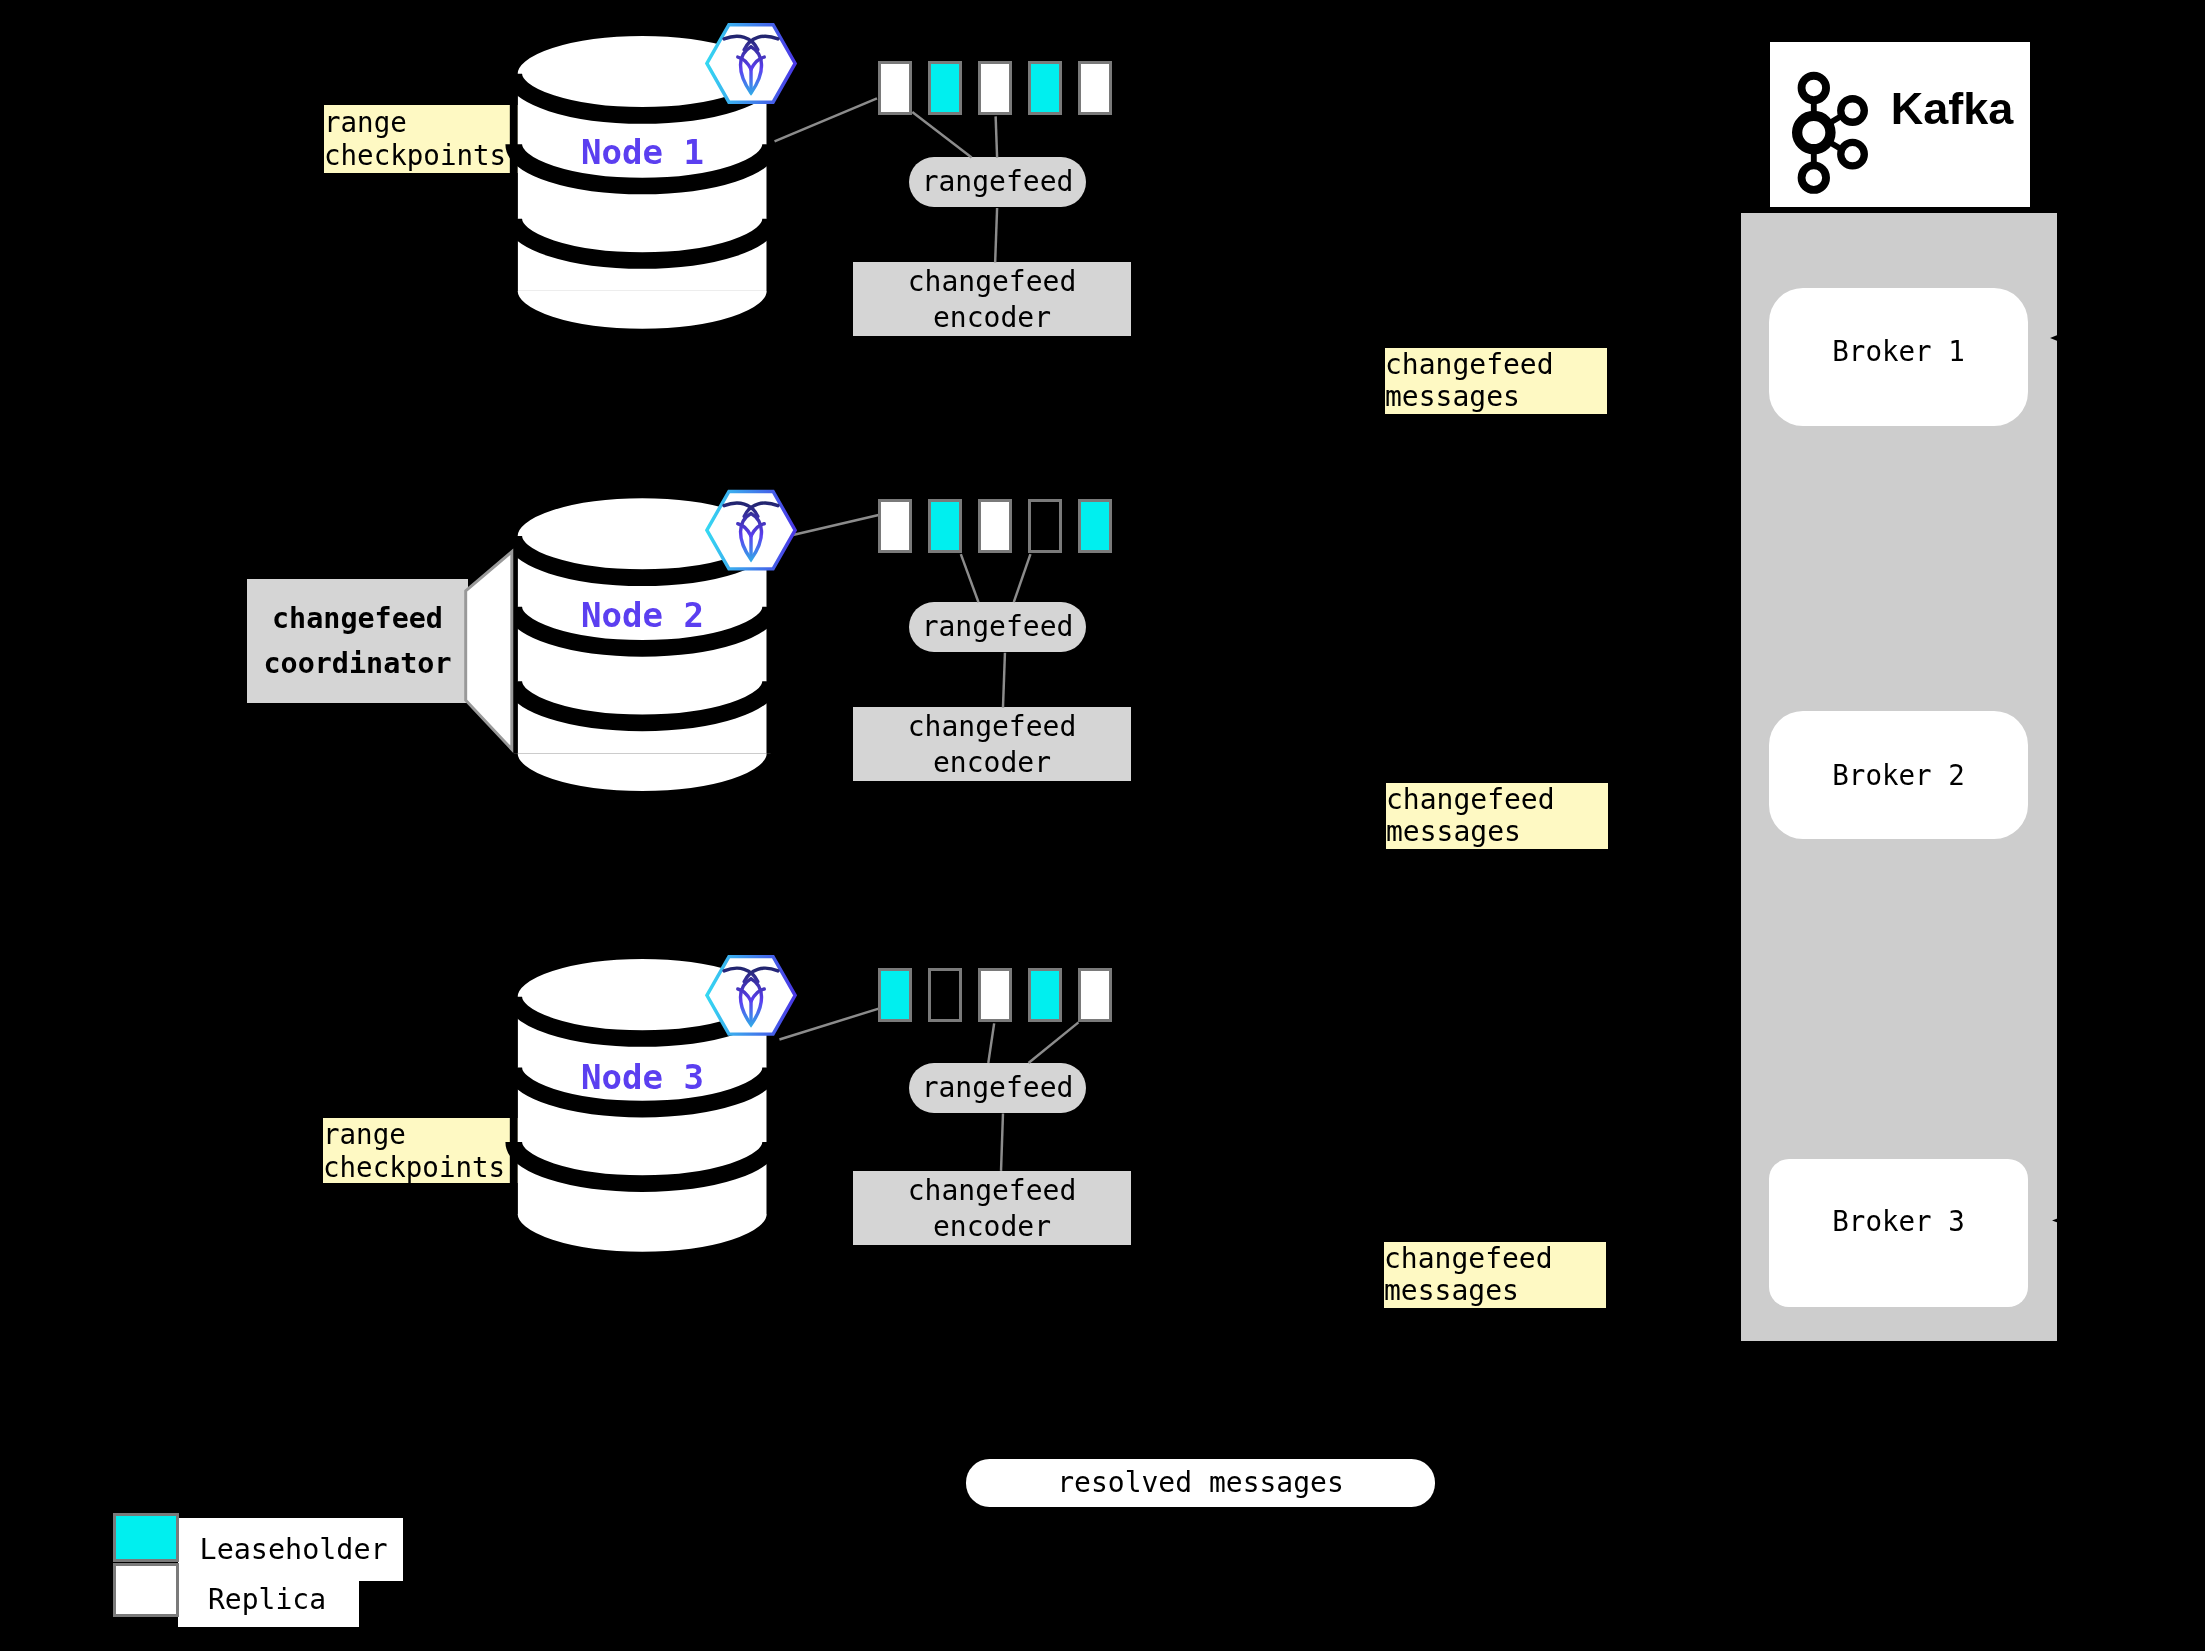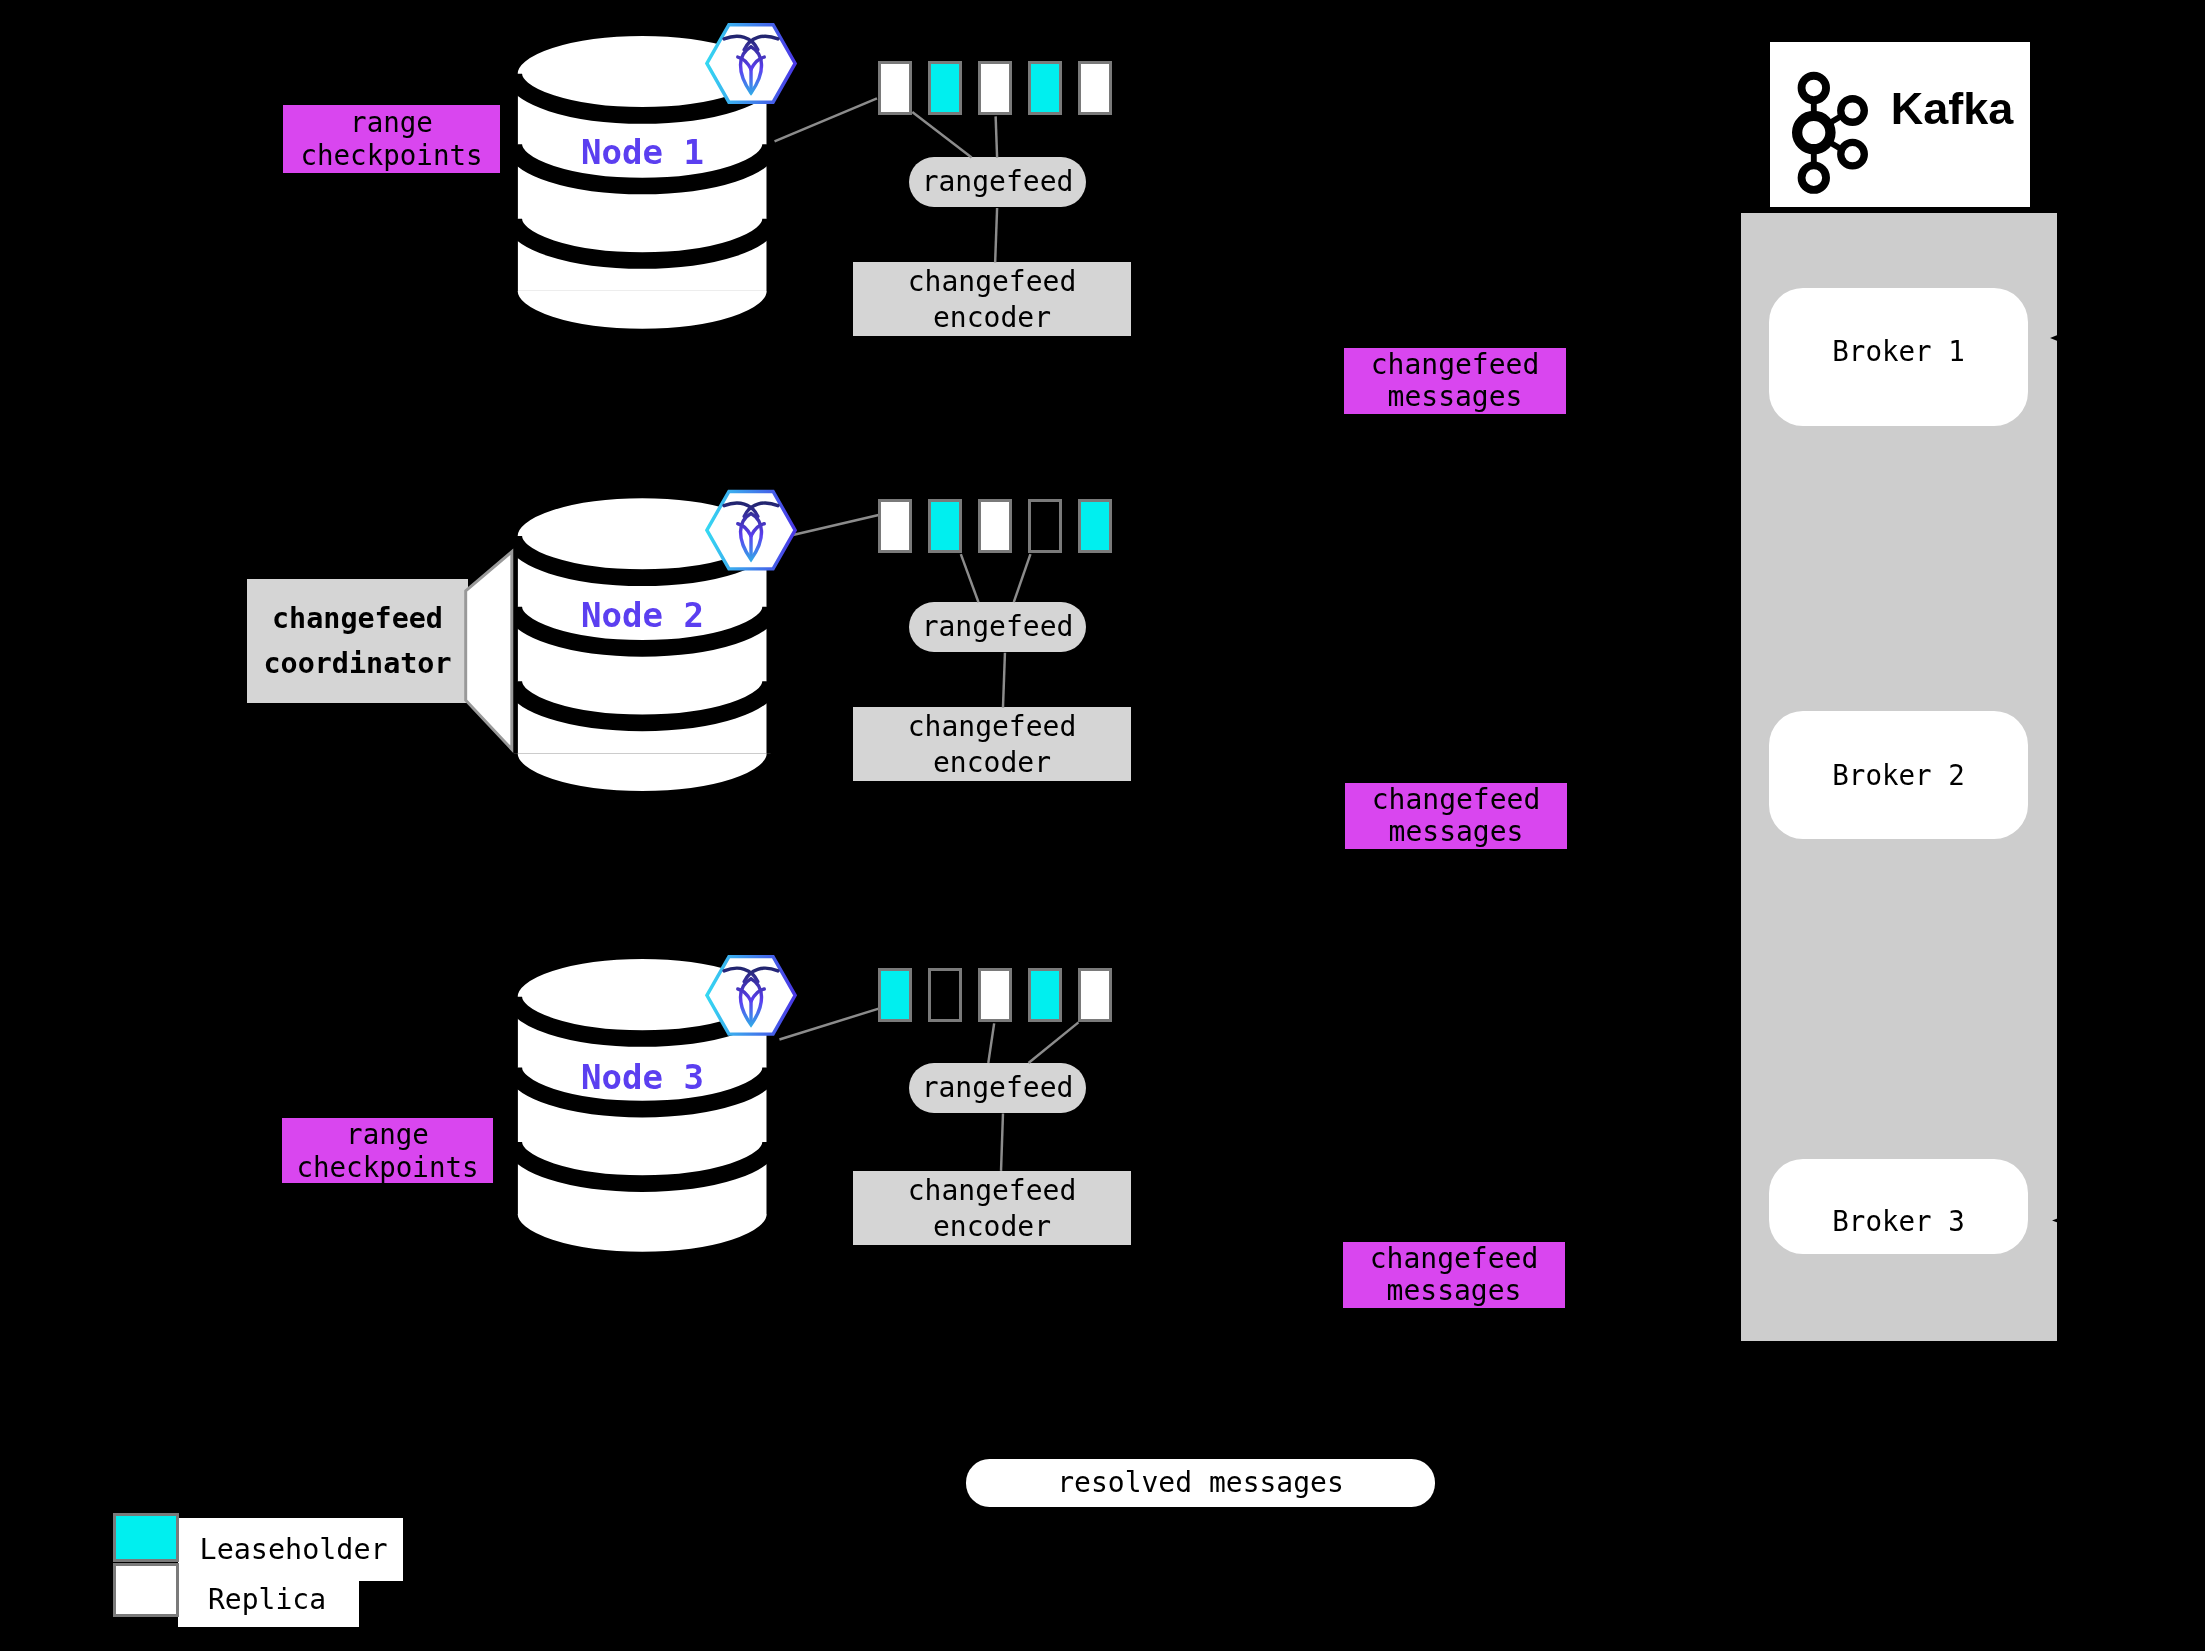--- a/index.html
+++ b/index.html
@@ -1,20 +1,20 @@
 <!DOCTYPE html>
 <html style="font-size:7.8px"><head>
 <meta charset="utf-8">
 <style>
   html,body{margin:0;padding:0;background:#000;}
   #canvas{position:relative;width:2205px;height:1652px;background:#000000;overflow:hidden;
           font-family:"DejaVu Sans Mono",monospace;color:#000;}
   .abs{position:absolute;box-sizing:border-box;}
   
-  .wbox{background:#d946ef;color:#000;text-align:center;z-index:1;}
+  .wbox{background:#fef9c3;color:#000;z-index:1;margin-left:41px;}
   .gbox{background:#d5d5d5;color:#000;text-align:center;z-index:1;}
   .two-line{display:flex;flex-direction:column;justify-content:center;}
   
   .rc{width:217px;height:68px;font-size:27.5px;line-height:33px;}
   #rc-top{left:283px;top:105px;}
   #rc-bottom{left:282px;top:1118px;width:211px;height:65px;}
   
   .rf{width:177px;height:50px;font-size:28px;line-height:50px;border-radius:25px;}
   #rf-1{left:909px;top:157px;}
   #rf-2{left:909px;top:602px;}
@@ -44,21 +44,21 @@
   #node-lbl-3{left:514px;top:1057px;}
   
   #kafka-logo-box{left:1770px;top:42px;width:260px;height:165px;background:#fff;z-index:1;}
   #kafka-wordmark{position:absolute;left:105px;top:44px;width:154px;text-align:center;
                   font-family:"Liberation Sans",sans-serif;font-weight:bold;font-size:45px;line-height:45px;}
   #kafka-container{left:1741px;top:213px;width:316px;height:1128px;background:#cdcdcd;z-index:1;}
   .broker{position:absolute;left:28px;width:259px;background:#fff;border-radius:34px;
           text-align:center;font-size:27.5px;}
   #broker-1{top:75px;height:138px;line-height:127px;}
   #broker-2{top:498px;height:128px;line-height:128px;}
-  #broker-3{top:946px;height:95px;line-height:125px;}
+  #broker-3{top:946px;height:148px;line-height:125px;border-radius:20px;}
   
   #resolved{left:966px;top:1459px;width:469px;height:48px;background:#fff;border-radius:23.5px;
             text-align:center;font-size:28px;line-height:48px;z-index:1;}
   
   .lg-swatch{width:66px;border:3.9px solid #7a7a7a;z-index:2;}
   #lg-swatch-leaseholder{left:113px;top:1513px;height:49px;background:#00efef;}
   #lg-swatch-replica{left:113px;top:1563px;height:54px;background:#ffffff;}
   #lg-label-leaseholder{left:178px;top:1510px;width:225px;height:63px;background:#fff;
       font-size:28.4px;line-height:63px;padding-left:21.6px;text-align:left;z-index:1;margin-top:8px;}
   #lg-label-replica{left:178px;top:1573px;width:181px;height:54px;background:#fff;

